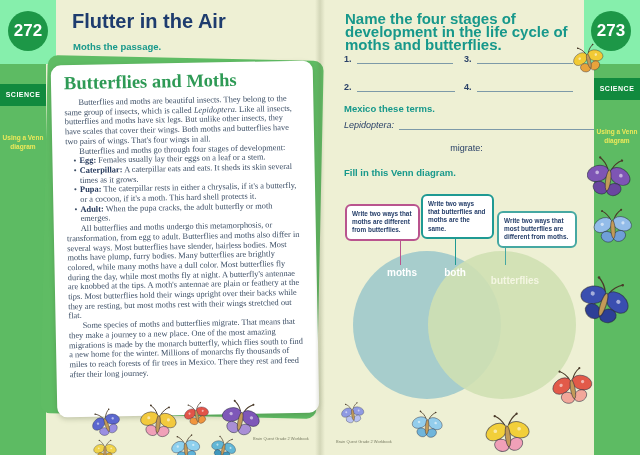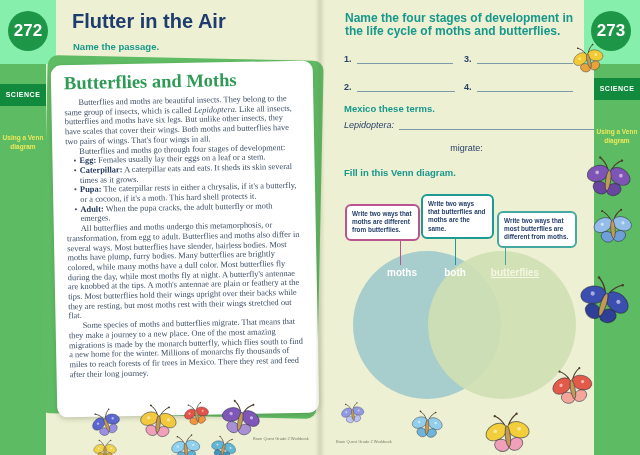--- a/index.html
+++ b/index.html
@@ -48,21 +48,21 @@
   .card ul{margin:0;padding:0 0 0 8px;list-style:none;}
   .card li{color:#3d4f66;font-family:"Liberation Serif",serif;font-size:8.4px;line-height:9.7px;
     padding-left:6px;position:relative;}
   .card li:before{content:"•";position:absolute;left:0;top:0;color:#3d4f66;}
   .card li b{color:#25395c;}
   .footer-note{position:absolute;color:#7c7f66;font-size:4px;z-index:5;}
   .footer-note.l{left:253px;top:436px;}
   .footer-note.r{left:16px;top:439px;}
   
   .q-text{position:absolute;left:25px;top:12px;width:238px;color:#17988b;
-    font-size:12px;font-weight:bold;line-height:13px;z-index:3;}
+    font-size:15px;font-weight:bold;line-height:13px;z-index:3;}
   .teal-head{position:absolute;color:#17988b;font-size:9.5px;font-weight:bold;z-index:3;}
   .blank-row{position:absolute;display:flex;align-items:flex-end;z-index:3;}
   .blank-num{color:#2a4168;font-size:9px;font-weight:bold;margin-right:5px;}
   .blank-line{border-bottom:1px solid #7d9aa8;height:10px;}
   .term-row{position:absolute;left:24px;width:250px;display:flex;align-items:center;z-index:3;}
   .term-label{color:#2a4168;font-size:9px;font-style:italic;margin-right:5px;white-space:nowrap;}
   .term-label.roman{font-style:normal;}
   .term-line{flex:1;border-bottom:1px solid #7d9aa8;height:10px;}
   
   .venn-svg{position:absolute;left:10px;top:248px;z-index:1;}
@@ -80,21 +80,21 @@
 
   <div class="page left">
     <div class="band l"></div>
     <div class="corner-square l">
       <div class="page-circle">272</div>
     </div>
     <div class="science-tab l">SCIENCE</div>
     <div class="sidenote l">Using a Venn diagram</div>
 
     <h1 class="page-title">Flutter in the Air</h1>
-    <div class="page-subtitle">Name the passage.</div>
+    <div class="page-subtitle">Moths the passage.</div>
 
     <div class="green-card"></div>
     <div class="card">
       <h2>Butterflies and Moths</h2>
       <p><span>Butterflies and moths are beautiful insects. They belong to the same group of insects, which is called </span><i>Lepidoptera</i><span>. Like all insects, butterflies and moths have six legs. But unlike other insects, they have scales that cover their wings. Both moths and butterflies have two pairs of wings. That's four wings in all.</span></p>
       <p>Butterflies and moths go through four stages of development:</p>
       <ul id="bullet-list">
           <li><b>Egg:</b> Females usually lay their eggs on a leaf or a stem.</li>
           <li><b>Caterpillar:</b> A caterpillar eats and eats. It sheds its skin several times as it grows.</li>
           <li><b>Pupa:</b> The caterpillar rests in either a chrysalis, if it's a butterfly, or a cocoon, if it's a moth. This hard shell protects it.</li>
@@ -147,21 +147,21 @@
     <div class="teal-head" style="left:24px;top:167px;">Fill in this Venn diagram.</div>
 
     <svg class="venn-svg" width="252" height="207">
       <g style="mix-blend-mode:multiply;">
         <circle cx="97" cy="77" r="74" fill="#9ec9cb" fill-opacity="0.9"></circle>
         <circle cx="172" cy="77" r="74" fill="#cfe0b2" fill-opacity="0.9"></circle>
       </g>
     </svg>
     <div class="venn-label" style="left:62px;top:267px;width:40px;">moths</div>
     <div class="venn-label" style="left:115px;top:267px;width:40px;">both</div>
-    <div class="venn-label" style="left:165px;top:267px;width:60px;color:#f4f6e2;text-decoration:underline;">butterflies</div>
+    <div class="venn-label" style="left:165px;top:275px;width:60px;color:#f4f6e2;">butterflies</div>
 
     <div class="pointer" style="left:80px;top:239px;height:26px;border-color:#b9548e;color:#b9548e;"></div>
     <div class="pointer" style="left:135px;top:229px;height:36px;border-color:#1f9a93;color:#1f9a93;"></div>
     <div class="pointer" style="left:185px;top:246px;height:19px;border-color:#46a8a2;color:#46a8a2;"></div>
 
     <div class="callout" style="left:25px;top:204px;width:75px;border-color:#b9548e;">Write two ways that moths are different from butterflies.</div>
     <div class="callout" style="left:101px;top:194px;width:73px;border-color:#1f9a93;">Write two ways that butterflies and moths are the same.</div>
     <div class="callout" style="left:177px;top:211px;width:80px;border-color:#46a8a2;">Write two ways that most butterflies are different from moths.</div>
 
     <div class="footer-note r">Brain Quest Grade 2 Workbook</div>

